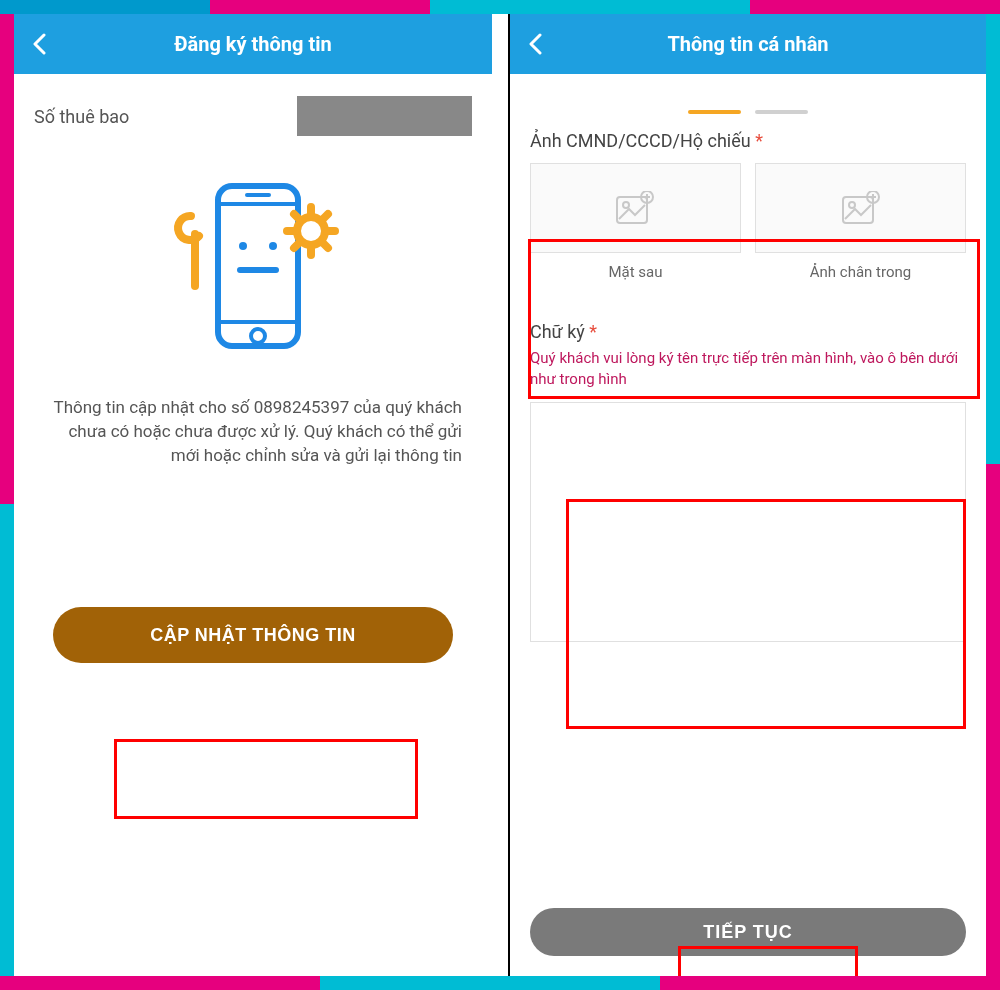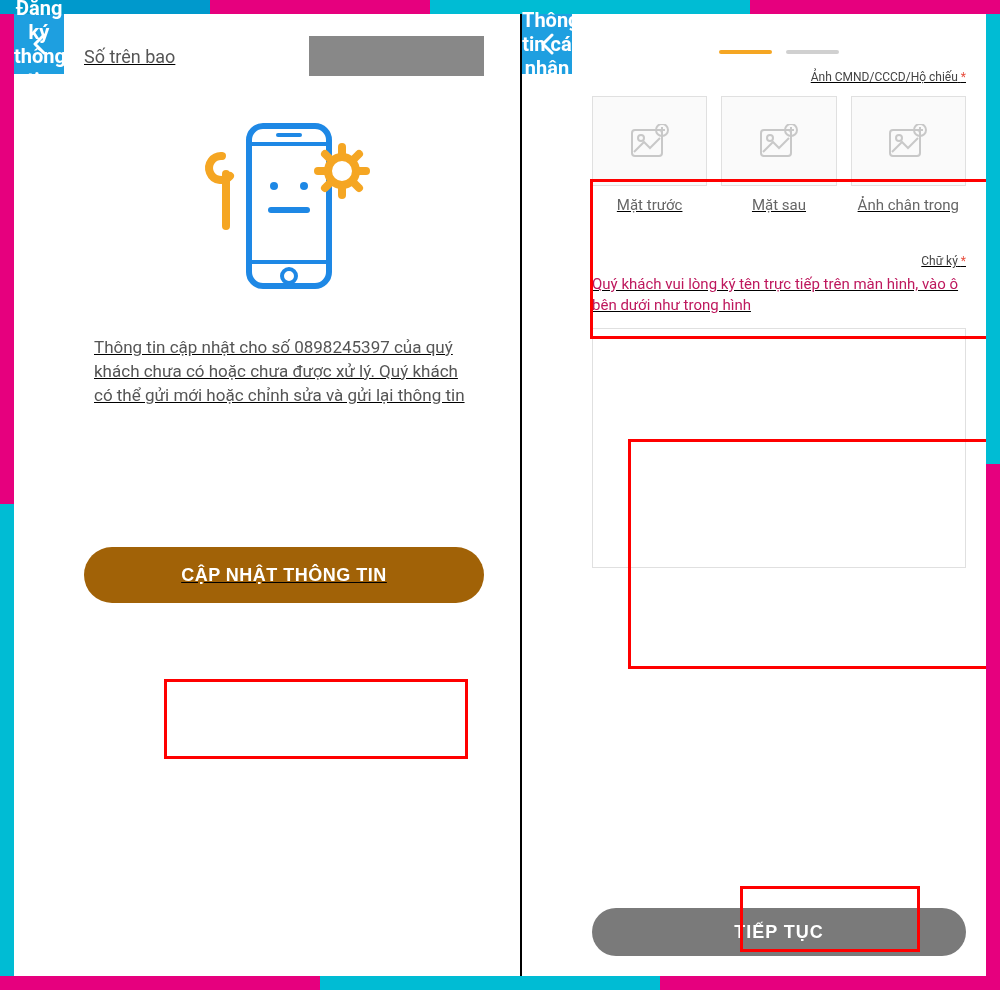--- a/index.html
+++ b/index.html
@@ -34,24 +34,23 @@
 
   .screens {
     position: absolute;
     top: 14px; left: 14px; right: 14px; bottom: 14px;
     display: flex;
     background: #fff;
   }
   .screen {
     flex: 1 1 50%;
     display: flex;
-    flex-direction: row;
+    flex-direction: column;
     background: #fff;
     position: relative;
-    text-decoration: underline;
   }
   .screen + .screen { border-left: 2px solid #000; margin-left: 16px; }
 
   .header {
     height: 60px;
     background: #1e9fe0;
     color: #fff;
     display: flex;
     align-items: center;
     position: relative;
@@ -98,21 +97,21 @@
   }
 
   .illus {
     margin: 40px auto 30px;
     width: 220px;
     height: 190px;
     position: relative;
   }
 
   .info-text {
-    text-align: left;
+    text-align: right;
     color: #555;
     font-size: 17px;
     line-height: 1.4;
     padding: 0 10px;
   }
 
   .primary-btn {
     display: block;
     margin: 140px auto 0;
     width: 400px;
@@ -140,24 +139,23 @@
     margin: 20px auto 16px;
     width: 120px;
     height: 4px;
     display: flex;
     gap: 14px;
   }
   .progress .bar { flex:1; height:4px; background:#d0d0d0; border-radius:2px; }
   .progress .bar.active { background:#f5a623; }
 
   .section-label {
-    font-size: 12px;
+    font-size: 18px;
     color: #444;
     margin-top: 12px;
-    text-align: right;
   }
   .section-label .req { color:#e74c3c; }
 
   .upload-row {
     display: flex;
     gap: 14px;
     margin-top: 12px;
   }
   .upload-card {
     flex: 1;
@@ -238,21 +236,21 @@
       <div class="back">
         <svg width="14" height="22" viewBox="0 0 14 22">
           <polyline points="12,2 3,11 12,20" fill="none" stroke="#fff" stroke-width="3" stroke-linecap="round" stroke-linejoin="round"></polyline>
         </svg>
       </div>
       <div class="title">Đăng ký thông tin</div>
     </div>
 
     <div class="content">
       <div class="sub-row">
-        <span>Số trên bao</span>
+        <span>Số thuê bao</span>
         <span class="redact"></span>
       </div>
 
       <div class="illus">
         <svg viewBox="0 0 220 190" width="220" height="190">
 
           <rect x="75" y="10" width="80" height="160" rx="14" ry="14" fill="none" stroke="#1e88e5" stroke-width="6"></rect>
           <rect x="75" y="28" width="80" height="118" fill="none" stroke="#1e88e5" stroke-width="4"></rect>
           <circle cx="115" cy="160" r="7" fill="none" stroke="#1e88e5" stroke-width="4"></circle>
           <line x1="104" y1="19" x2="126" y2="19" stroke="#1e88e5" stroke-width="4" stroke-linecap="round"></line>
@@ -305,33 +303,20 @@
         <div class="bar active"></div>
         <div class="bar"></div>
       </div>
 
       <div class="section-label">
         <span>Ảnh CMND/CCCD/Hộ chiếu</span>
         <span class="req">*</span>
       </div>
 
       <div class="upload-row">
-        <div class="upload-card">
-          <div class="upload-box">
-            <svg width="40" height="34" viewBox="0 0 40 34">
-              <rect x="2" y="6" width="30" height="26" rx="3" fill="none" stroke="#c8c8c8" stroke-width="2"></rect>
-              <circle cx="11" cy="14" r="3" fill="none" stroke="#c8c8c8" stroke-width="2"></circle>
-              <polyline points="4,28 14,18 20,24 30,14" fill="none" stroke="#c8c8c8" stroke-width="2"></polyline>
-              <circle cx="32" cy="6" r="6" fill="none" stroke="#c8c8c8" stroke-width="2"></circle>
-              <line x1="32" y1="3" x2="32" y2="9" stroke="#c8c8c8" stroke-width="2"></line>
-              <line x1="29" y1="6" x2="35" y2="6" stroke="#c8c8c8" stroke-width="2"></line>
-            </svg>
-          </div>
-          <div class="upload-caption">Mặt trước</div>
-        </div>
         <div class="upload-card">
           <div class="upload-box">
             <svg width="40" height="34" viewBox="0 0 40 34">
               <rect x="2" y="6" width="30" height="26" rx="3" fill="none" stroke="#c8c8c8" stroke-width="2"></rect>
               <circle cx="11" cy="14" r="3" fill="none" stroke="#c8c8c8" stroke-width="2"></circle>
               <polyline points="4,28 14,18 20,24 30,14" fill="none" stroke="#c8c8c8" stroke-width="2"></polyline>
               <circle cx="32" cy="6" r="6" fill="none" stroke="#c8c8c8" stroke-width="2"></circle>
               <line x1="32" y1="3" x2="32" y2="9" stroke="#c8c8c8" stroke-width="2"></line>
               <line x1="29" y1="6" x2="35" y2="6" stroke="#c8c8c8" stroke-width="2"></line>
             </svg>

